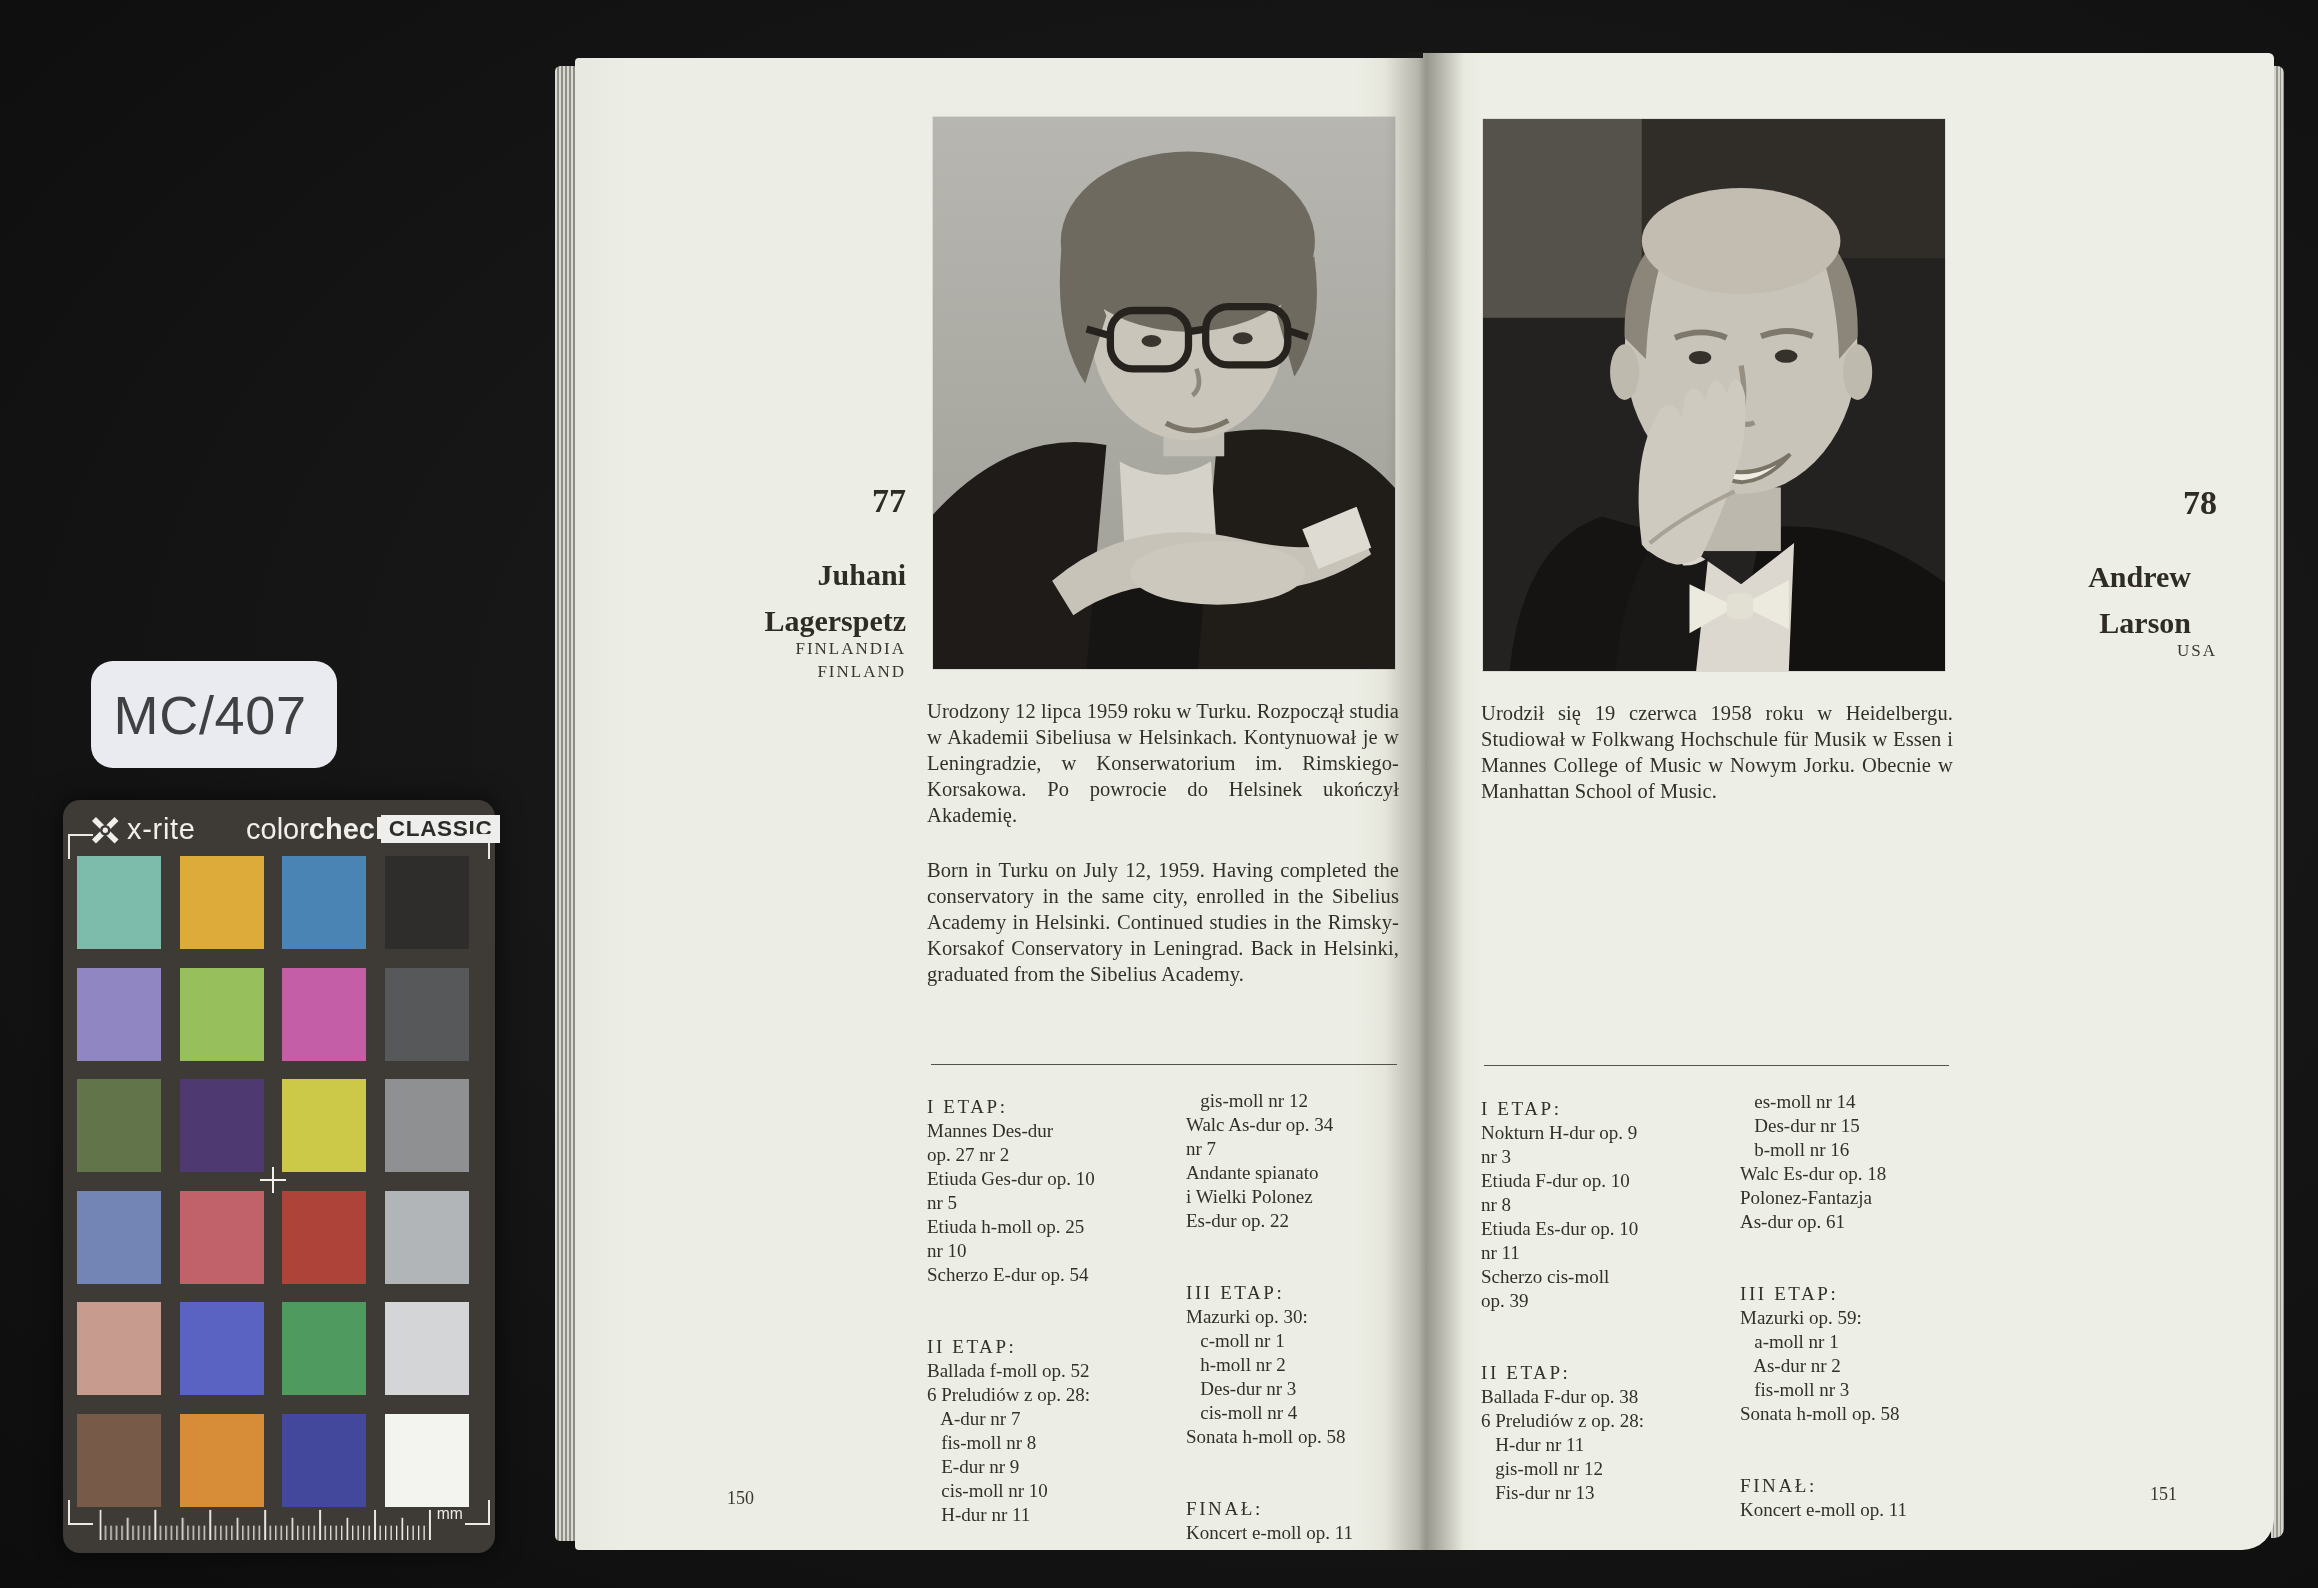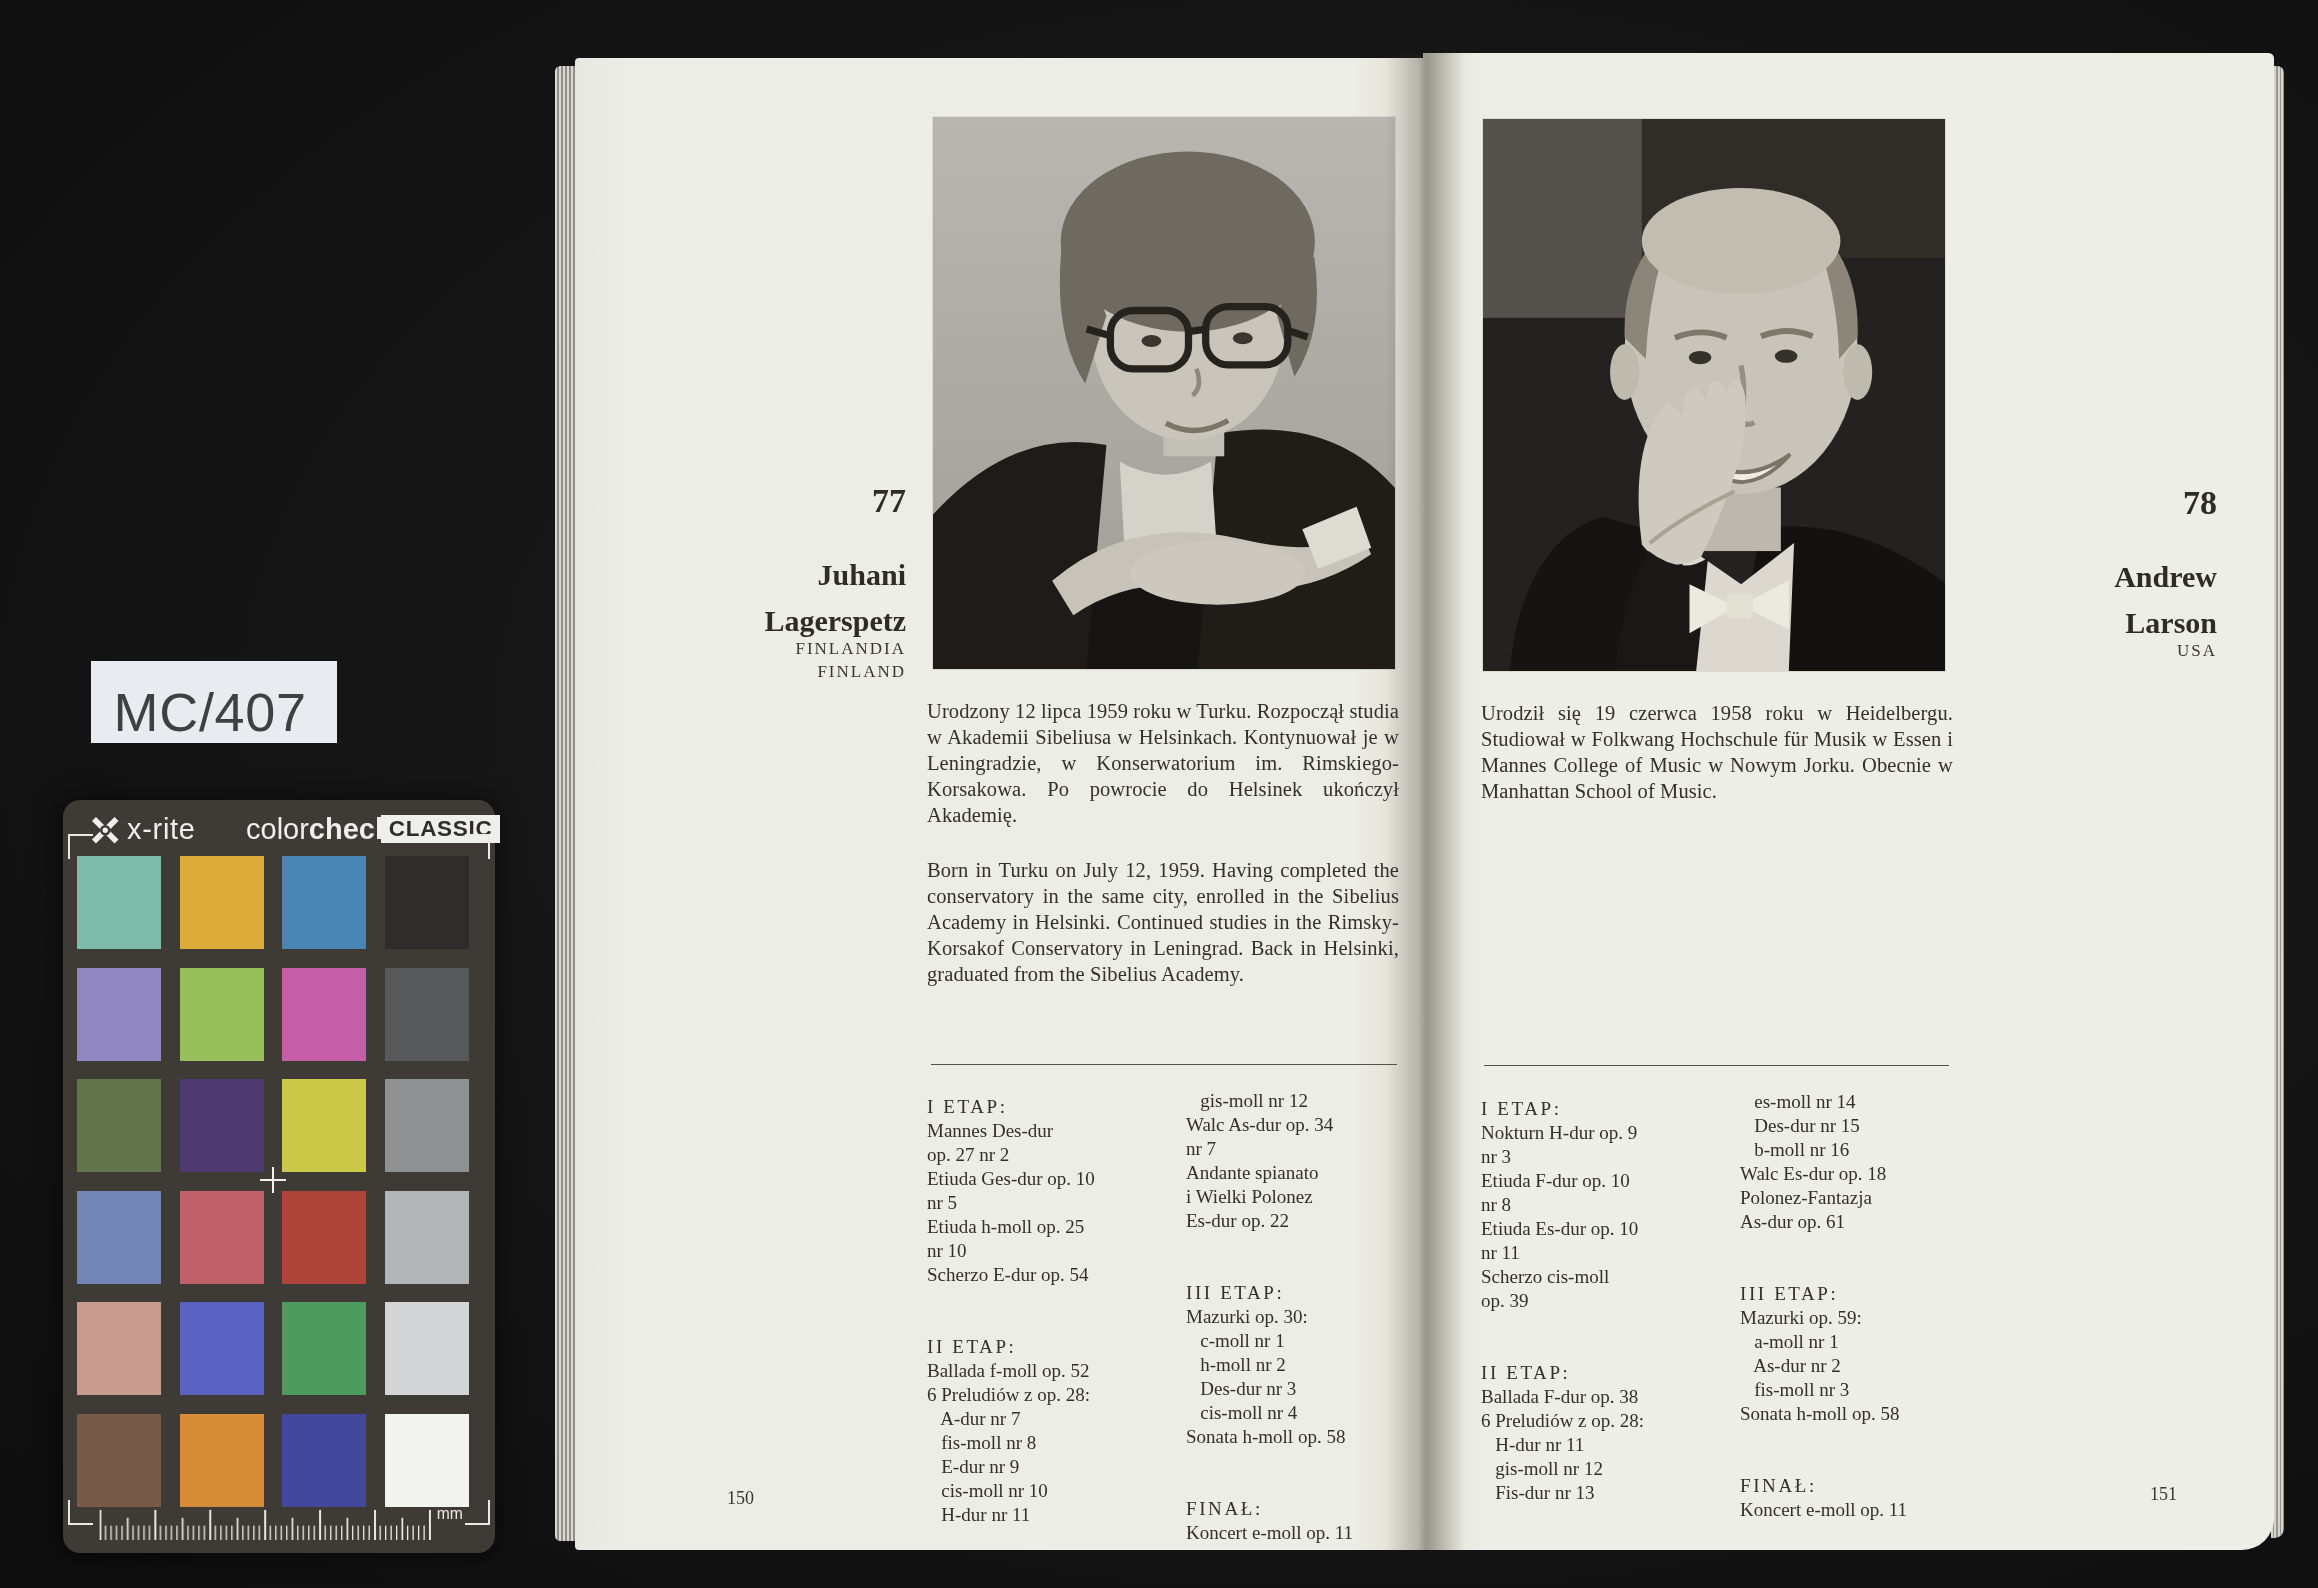--- a/index.html
+++ b/index.html
@@ -1,23 +1,23 @@
 <!DOCTYPE html>
 <html style="font-size:10.6px"><head>
 <meta charset="utf-8">
 <style>
   html,body{margin:0;padding:0;background:#0c0c0c;}
   .stage{position:relative;width:2319px;height:1589px;overflow:hidden;
     background:radial-gradient(ellipse at 58% 45%, #1e1e1e 0%, #151515 55%, #0d0d0d 100%);
     font-family:"Liberation Serif", serif;}
 
   
-  .mc-label{position:absolute;left:91px;top:661px;width:246px;height:82px;background:#e9ebf1;
-    display:flex;align-items:flex-end;padding-left:22.5px;box-sizing:border-box;
-    font-family:"Liberation Sans", sans-serif;font-size:54px;color:#3f4042;letter-spacing:0.7px;}
+  .mc-label{position:absolute;left:91px;top:661px;width:246px;height:107px;background:#e9ebf1;
+    display:flex;align-items:center;padding-left:22.5px;box-sizing:border-box;
+    font-family:"Liberation Sans", sans-serif;font-size:54px;color:#3f4042;letter-spacing:0.7px;border-radius:22px;}
 
   
   .cc-card{position:absolute;left:63px;top:800px;width:432px;height:753px;background:#3e3a36;
     border-radius:17px;box-shadow:0 0 26.5px rgba(0,0,0,.6);}
   .cc-header{position:absolute;left:0;top:0;width:100%;height:53px;margin-left:12px;}
   .cc-logo{position:absolute;left:14.6px;top:14.6px;width:30.5px;height:30.5px;}
   .cc-brand{position:absolute;left:52px;top:13.2px;font-family:"Liberation Sans", sans-serif;
     font-size:29px;color:#f0efec;letter-spacing:0.7px;}
   .cc-product{position:absolute;left:171px;top:13.2px;font-family:"Liberation Sans", sans-serif;
     font-size:29px;color:#f0efec;}
@@ -276,21 +276,21 @@
         <path d="M200,833 Q210,722 250,652 Q300,690 340,662 Q330,760 322,833 Z" fill="#1a1816"></path>
         <path d="M312,702 L382,736 L312,776 Z" fill="#eceade"></path>
         <path d="M462,696 L390,734 L462,770 Z" fill="#eceade"></path>
         <rect x="368" y="716" width="40" height="38" rx="9" fill="#e2dfd3"></rect>
       </svg>
     </div>
 
     <div class="head-block" style="left:542px;top:431px;width:252px;">
       <div class="comp-num">78</div>
     </div>
-    <div class="head-block" style="left:542px;top:497px;width:252px;">
+    <div class="head-block" style="left:516px;top:497px;width:252px;">
       <div class="comp-name">Andrew</div>
       <div class="comp-name">Larson</div>
     </div>
     <div class="head-block" style="left:542px;top:587px;width:252px;">
       <div class="comp-country">USA</div>
     </div>
 
     <div class="bio" style="left:58px;top:647px;">Urodził się 19 czerwca 1958 roku w Heidelbergu. Studiował w Folkwang Hochschule für Musik w Essen i Mannes College of Music w Nowym Jorku. Obecnie w Manhattan School of Music.</div>
 
     <div class="rule" style="left:61px;top:1012px;width:465px;"></div>

